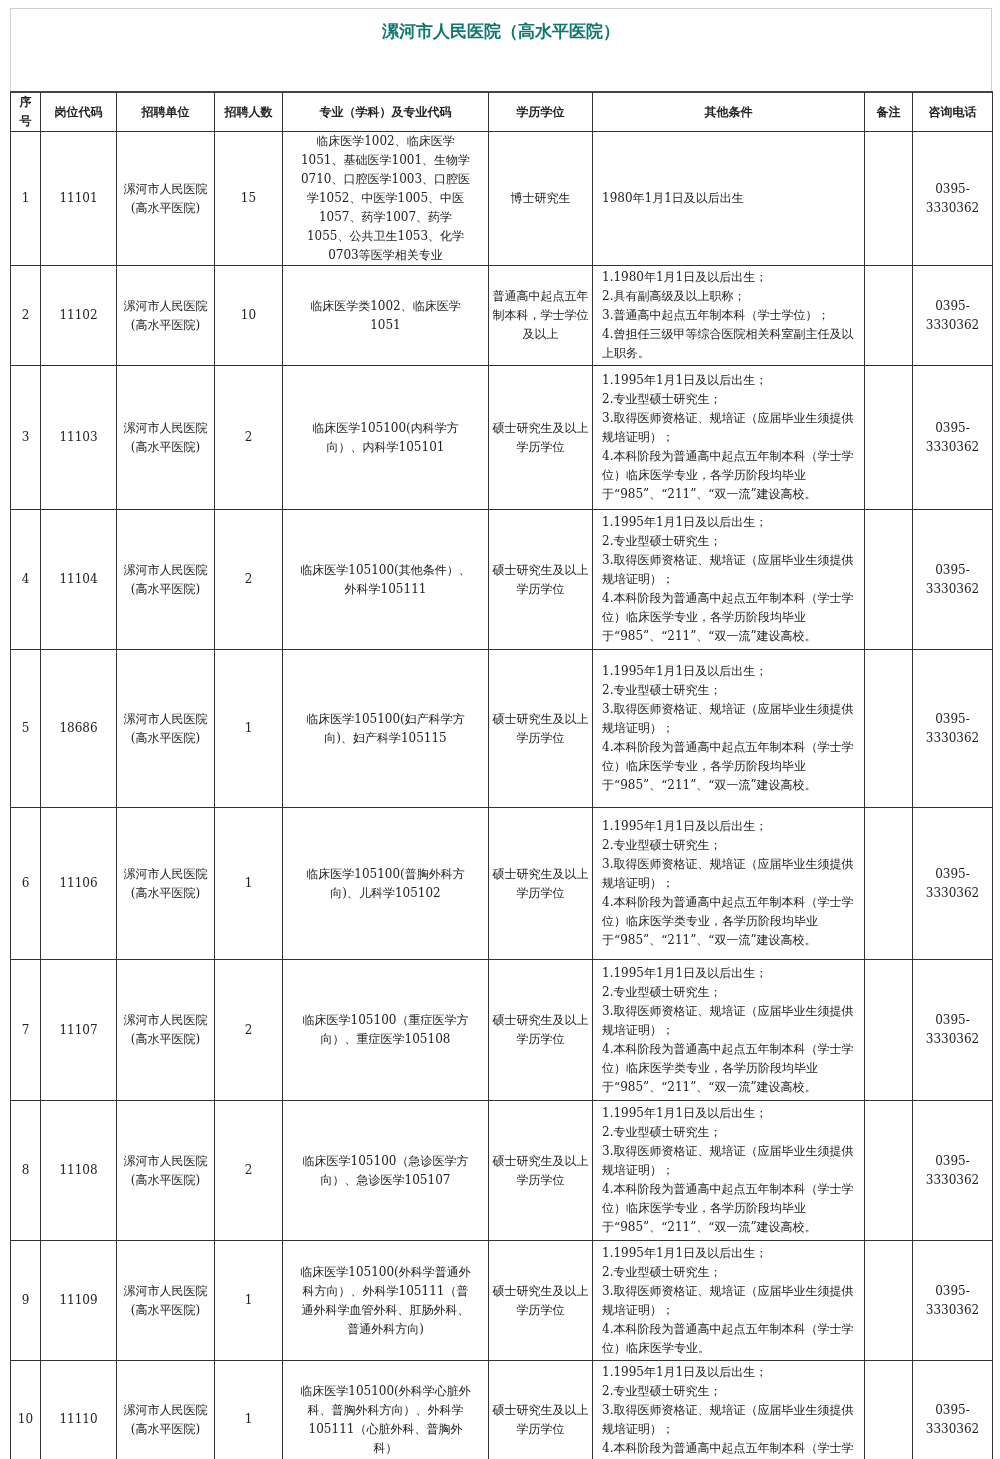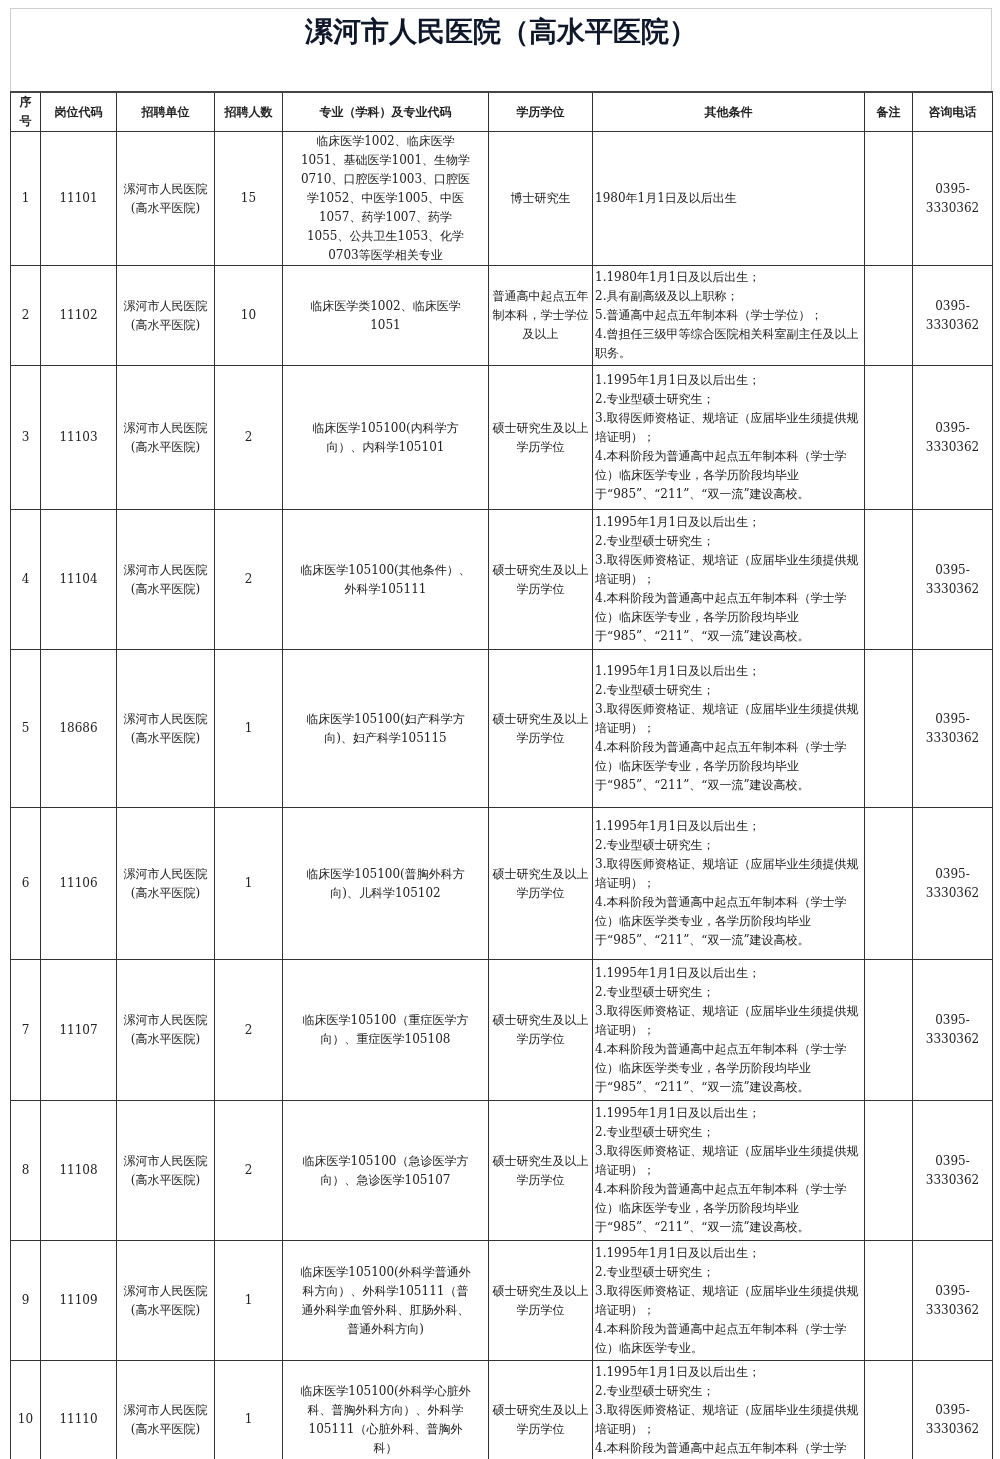--- a/index.html
+++ b/index.html
@@ -1,23 +1,23 @@
 <!DOCTYPE html>
 <html><head>
 <meta charset="utf-8">
 <style>
   html, body { margin:0; padding:0; background:#ffffff; }
   body { width:1000px; height:1459px; overflow:hidden; font-family:"DejaVu Serif","Liberation Serif",serif; color:#222; }
   .page { position:absolute; left:10px; top:8px; width:982px; }
   .title-box { border:1px solid #cfcfcf; border-bottom:none; height:76px; text-align:center; padding-top:6px; }
-  .title-line { font-family:"DejaVu Sans","Liberation Sans",sans-serif; font-weight:bold; font-size:28px; line-height:33px; color:#0f172a; }
+  .title-line { font-family:"DejaVu Sans","Liberation Sans",sans-serif; font-weight:bold; font-size:17px; line-height:33px; color:#0f766e; }
   table { border-collapse:collapse; width:982px; table-layout:fixed; }
   th, td { border:1.5px solid #333; text-align:center; vertical-align:middle; font-size:12px; line-height:19px; padding:0 3px; }
   th { font-family:"DejaVu Sans","Liberation Sans",sans-serif; font-weight:bold; font-size:12px; height:29px; border-top:2px solid #444; }
-  td.cond { text-align:left; padding-left:2px; }
+  td.cond { text-align:left; padding-left:9px; }
   td.cond div { white-space:normal; }
   .major { padding:0 16px; }
 </style>
 </head>
 <body>
 
 <div class="page">
   <div class="title-box">
     <div class="title-line">漯河市人民医院（高水平医院）</div>
   </div>
@@ -64,21 +64,21 @@
       <tr style="height:100px">
         <td>2</td>
         <td>11102</td>
         <td>漯河市人民医院(高水平医院)</td>
         <td>10</td>
         <td class="major">临床医学类1002、临床医学1051</td>
         <td>普通高中起点五年制本科，学士学位及以上</td>
         <td class="cond">
           <div>1.1980年1月1日及以后出生；</div>
           <div>2.具有副高级及以上职称；</div>
-          <div>5.普通高中起点五年制本科（学士学位）；</div>
+          <div>3.普通高中起点五年制本科（学士学位）；</div>
           <div>4.曾担任三级甲等综合医院相关科室副主任及以上职务。</div>
         </td>
         <td></td>
         <td>0395-3330362</td>
       </tr>
       <tr style="height:144px">
         <td>3</td>
         <td>11103</td>
         <td>漯河市人民医院(高水平医院)</td>
         <td>2</td>

